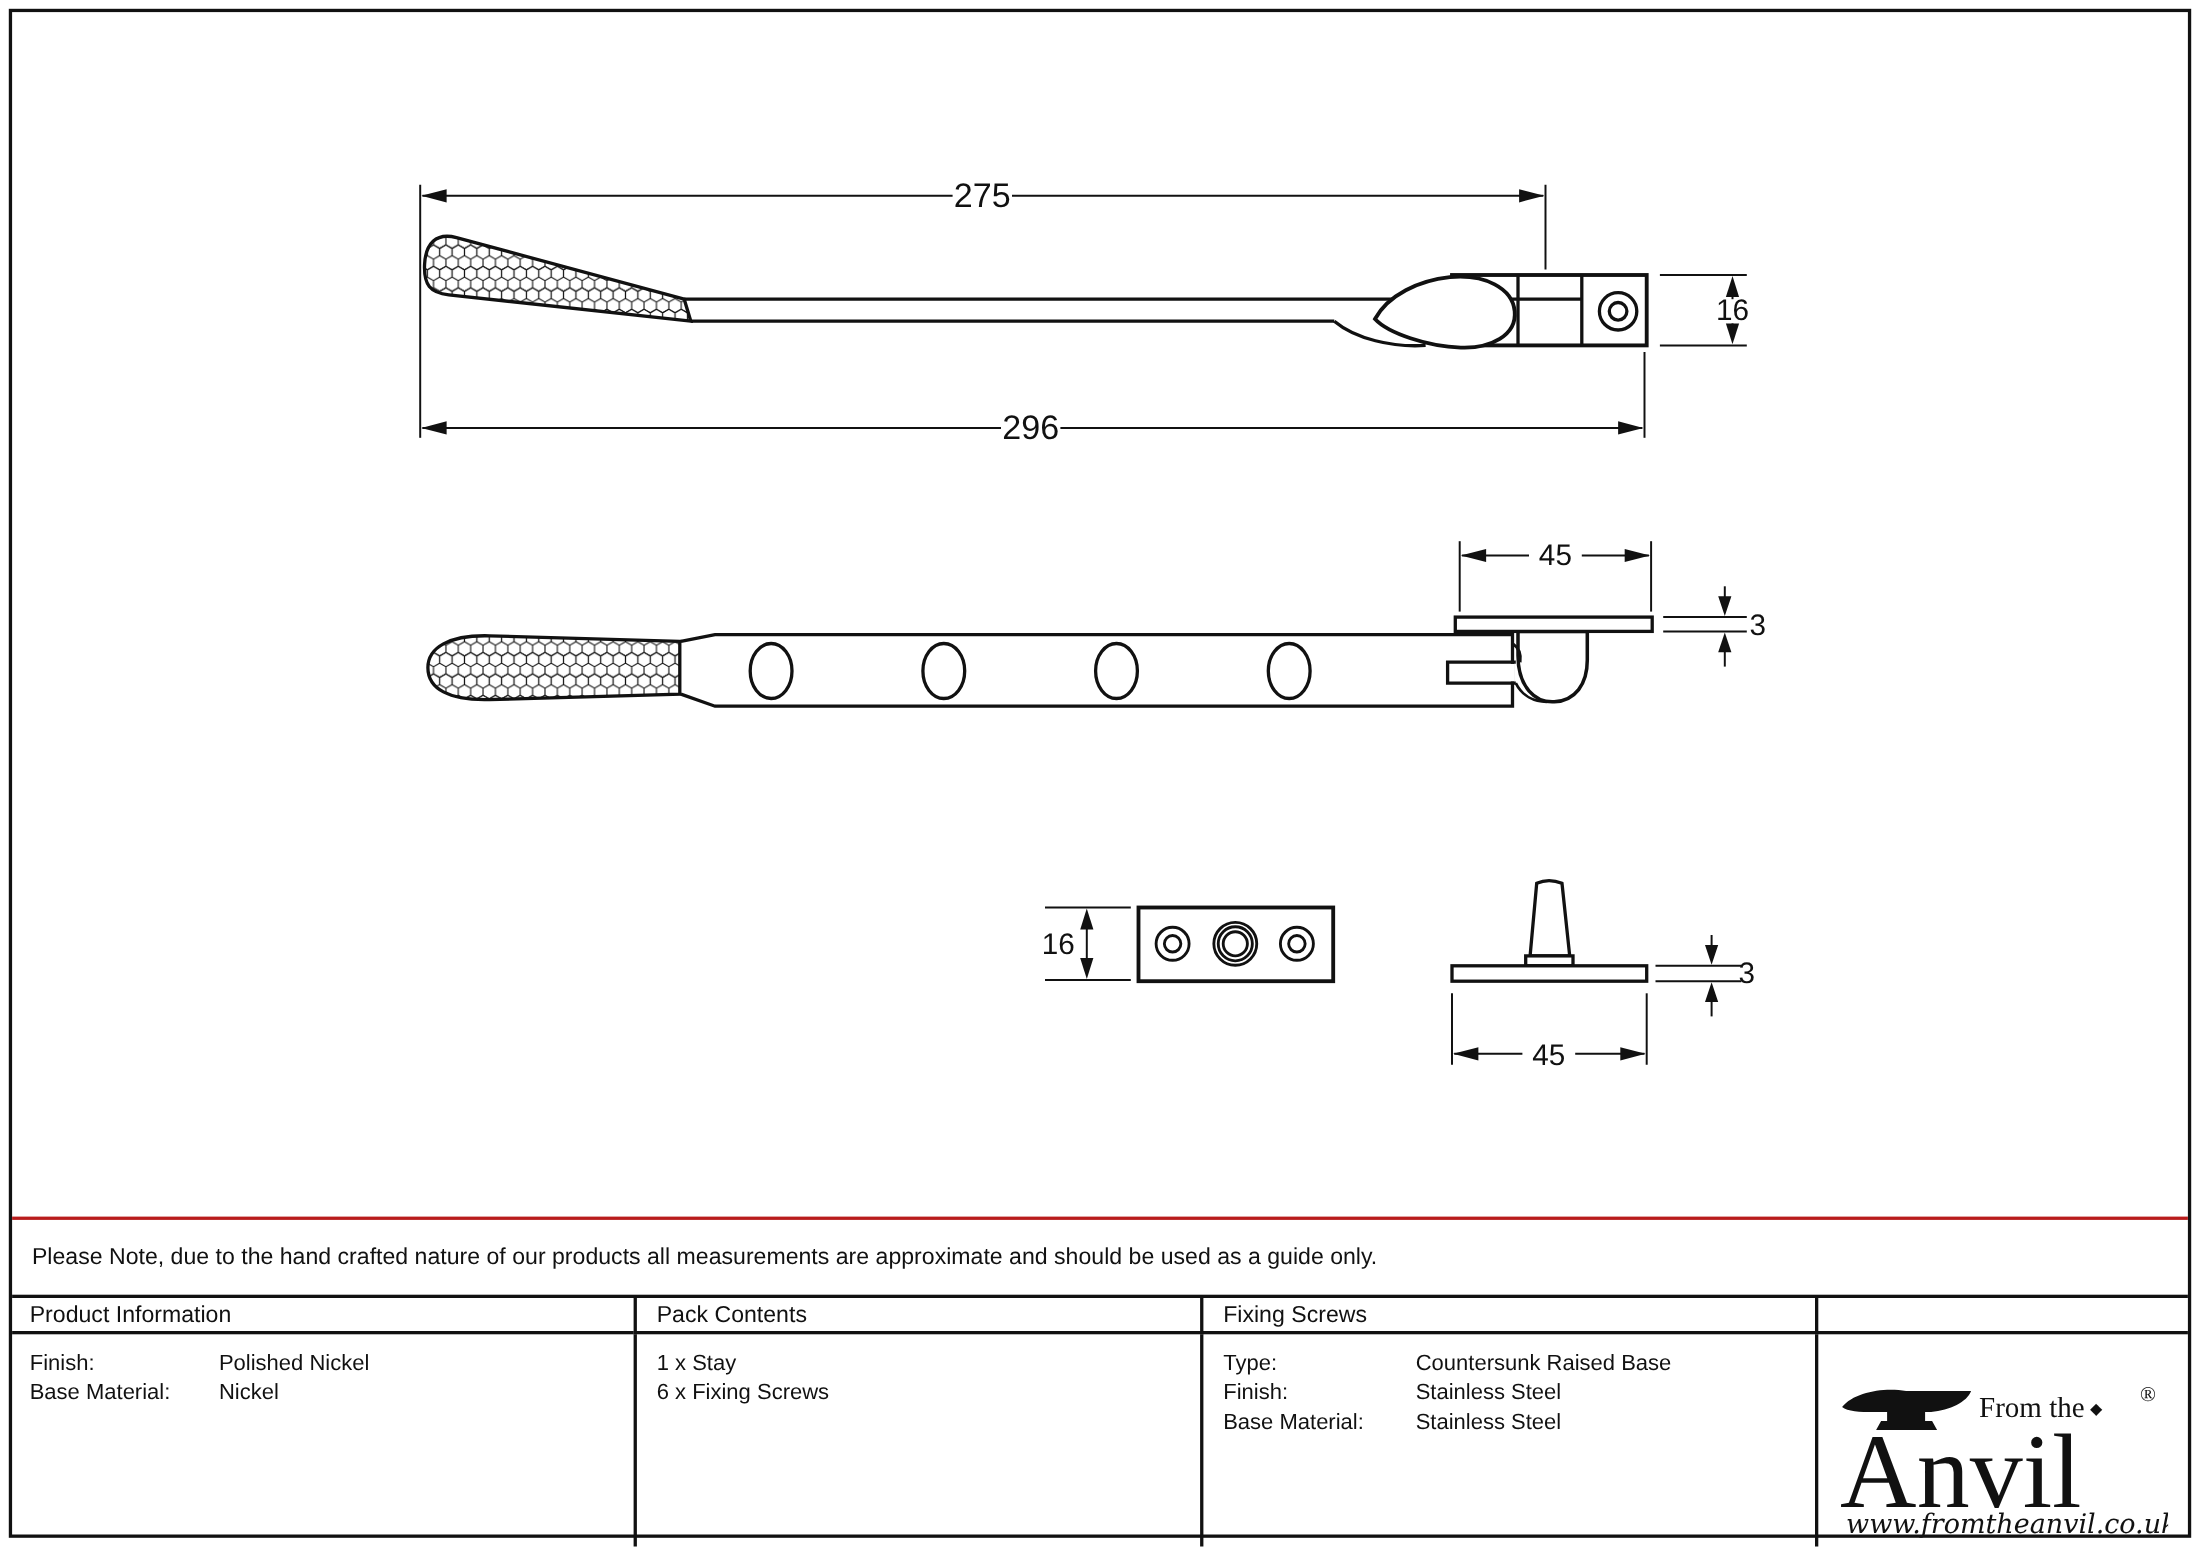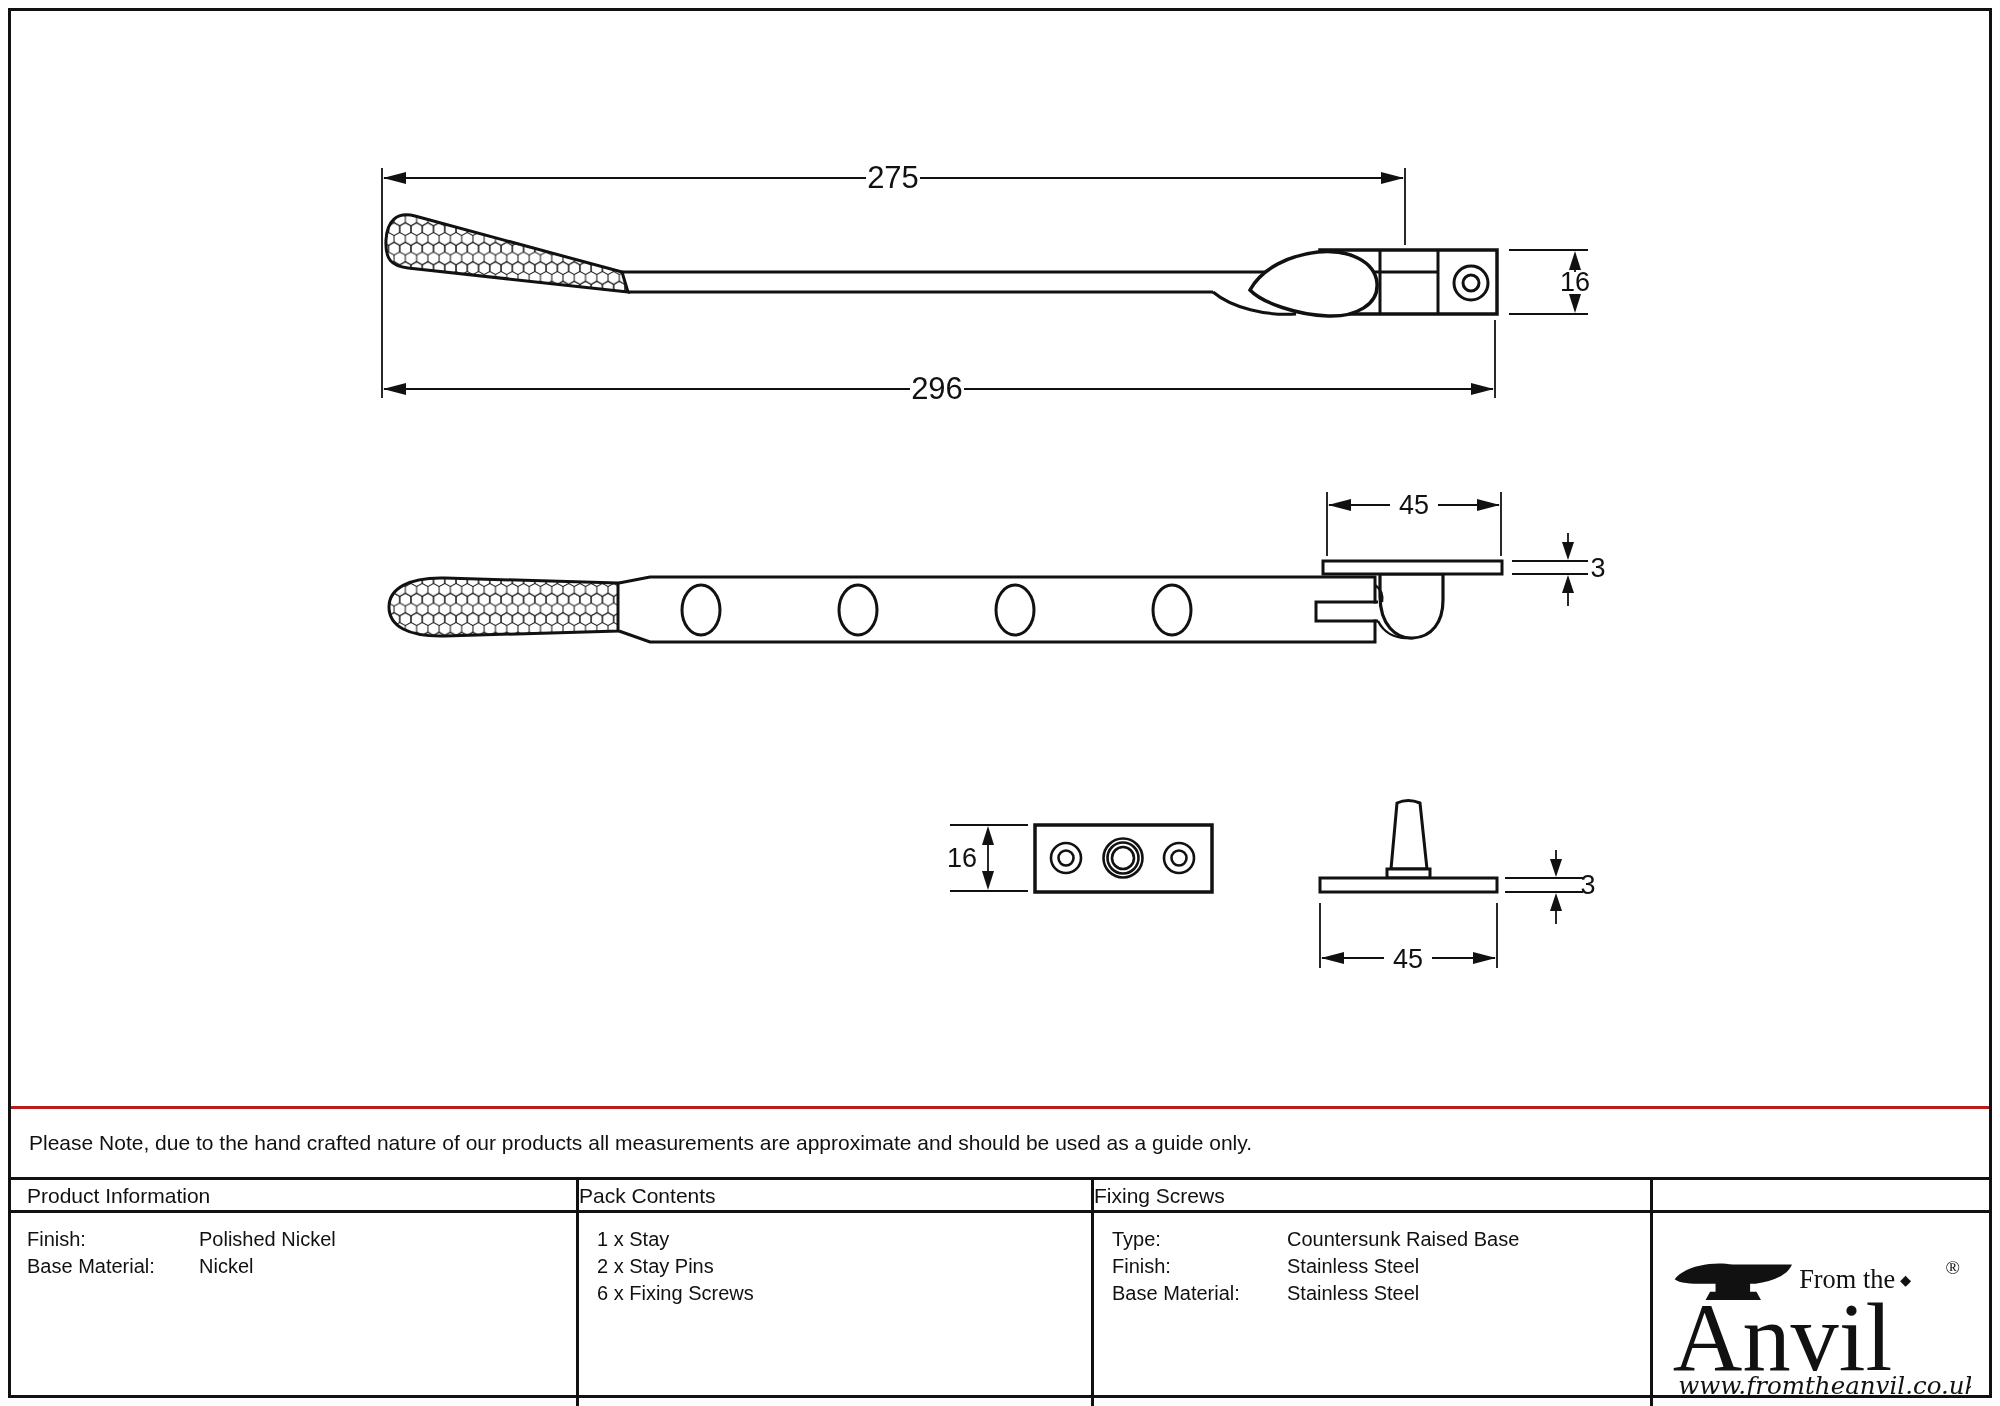--- a/index.html
+++ b/index.html
@@ -8,21 +8,21 @@
   .drawing-svg{position:absolute;left:0;top:0;}
   .note-row{position:absolute;left:0;top:1095px;width:100%;height:74px;box-sizing:border-box;
             border-top:3px solid #b91c1c;border-bottom:3px solid #111;display:flex;align-items:center;}
   .note-row .note-text{padding-left:18px;font-size:21px;}
   .spec-grid{position:absolute;left:0;top:1169px;width:100%;height:244px;display:grid;
              grid-template-columns:565px 515px 559px 1fr;grid-template-rows:33px 1fr;}
   .cell{box-sizing:border-box;}
   .cell.c2,.cell.c3,.cell.c4{border-left:3px solid #111;}
   .hdr{border-bottom:3px solid #111;font-size:21px;padding-top:4px;}
   .hdr.c1{padding-left:16px;}
-  .hdr.c2,.hdr.c3{}
+  .hdr.c2,.hdr.c3{padding-left:18px;}
   .bodyc{padding-top:13px;font-size:20px;line-height:27px;}
   .kv{display:flex;}
   .c1 .kv{padding-left:16px;}
   .c1 .kv .k{width:172px;flex:none;}
   .c1 .kv .v{max-width:320px;}
   .c3 .kv{padding-left:18px;}
   .c3 .kv .k{width:175px;flex:none;}
   .items{padding-left:18px;}
   .logo-cell{display:flex;align-items:center;justify-content:center;}
   .logo-svg text{fill:#111;}
@@ -179,21 +179,20 @@
         <span class="v">Polished Nickel</span>
       </div>
       <div class="kv">
         <span class="k">Base Material:</span>
         <span class="v">Nickel</span>
       </div>
     </div>
 
     <div class="cell bodyc c2 items">
       <div>1 x Stay</div>
-      <div>2 x Stay Pins</div>
       <div>6 x Fixing Screws</div>
     </div>
 
     <div class="cell bodyc c3">
       <div class="kv">
         <span class="k">Type:</span>
         <span class="v">Countersunk Raised Base</span>
       </div>
       <div class="kv">
         <span class="k">Finish:</span>

